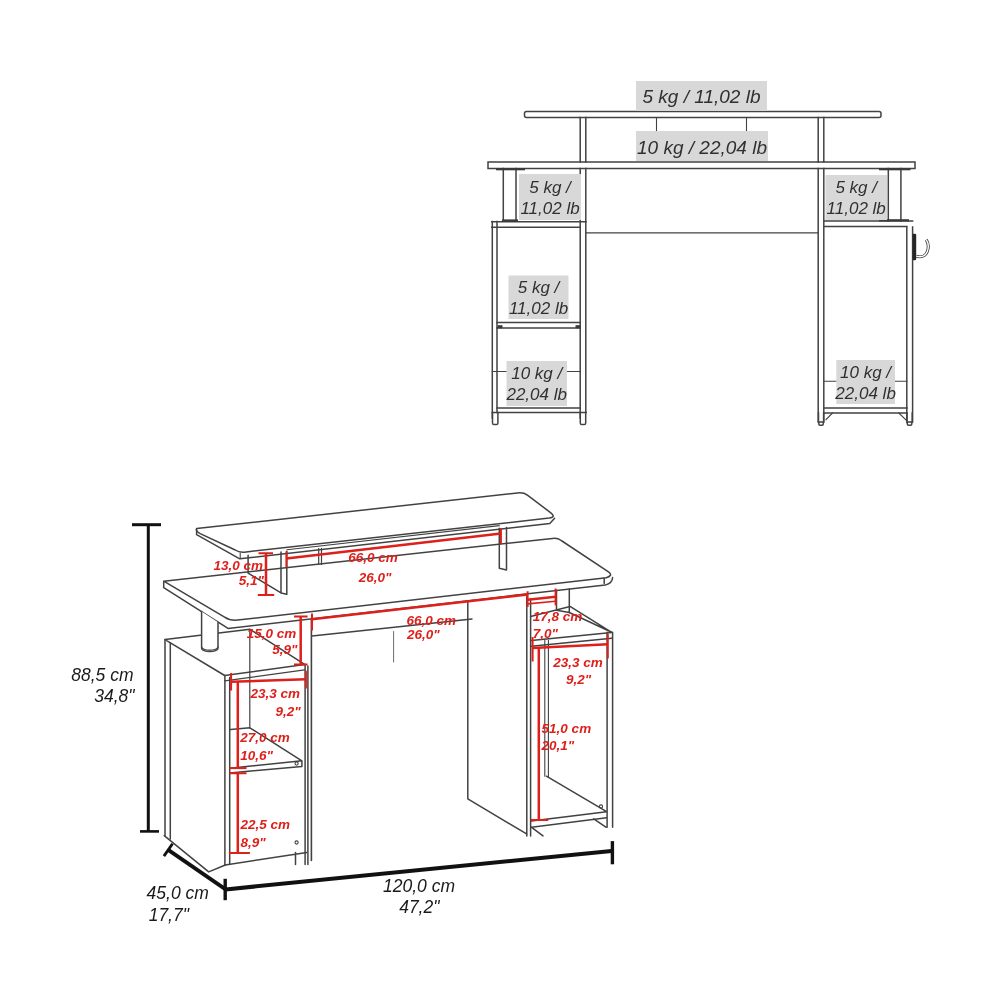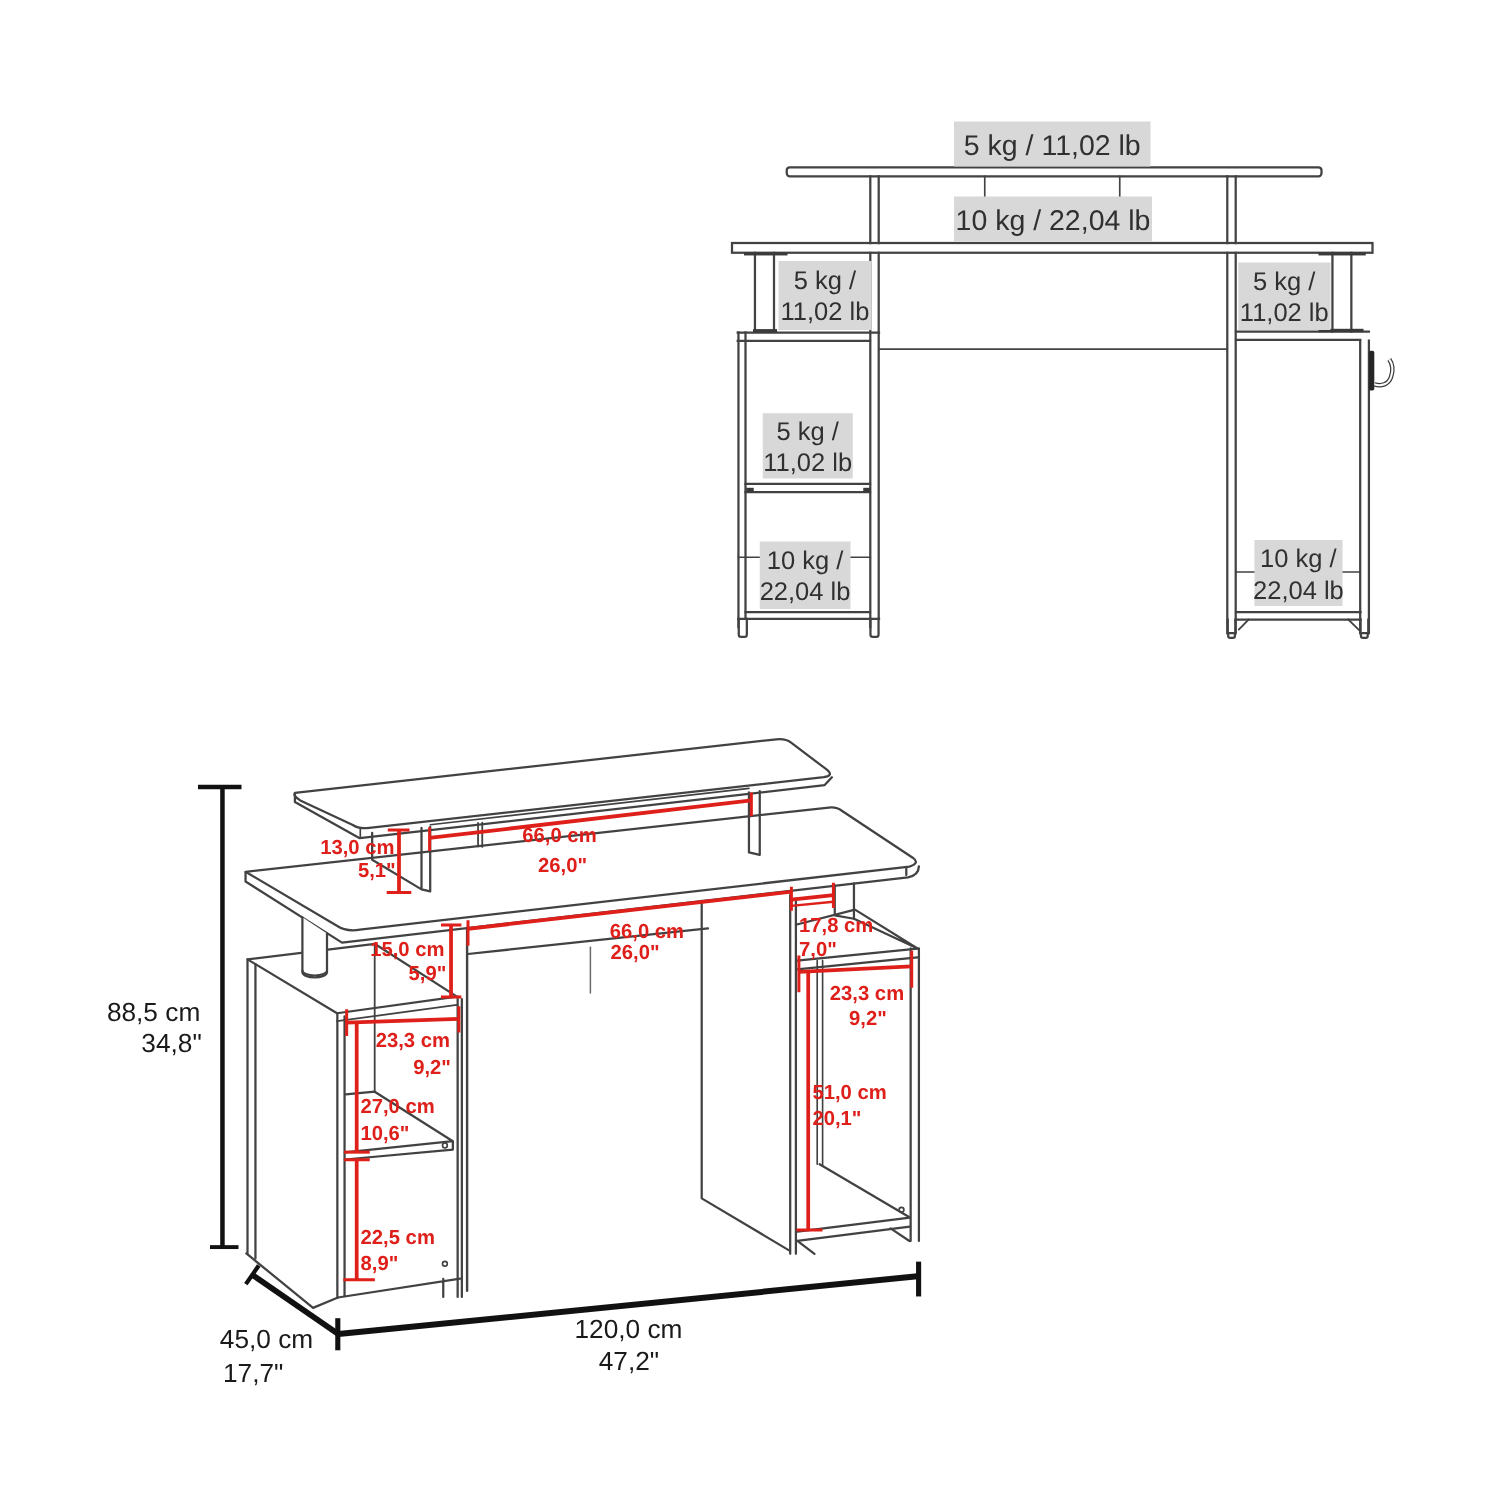--- a/index.html
+++ b/index.html
@@ -1,16 +1,16 @@
 <!DOCTYPE html>
 <html><head>
 <meta charset="utf-8">
 <style>
 html,body{margin:0;padding:0;background:#ffffff;}
-#canvas{width:956px;height:1000px;position:relative;font-family:"Liberation Sans", sans-serif;}
+#canvas{width:956px;height:1000px;position:relative;font-family:"Liberation Sans", sans-serif;font-style:italic;}
 text{font-family:"Liberation Sans", sans-serif;}
 .lbl{fill:#303030;font-size:19px;}
 .lbl2{fill:#303030;font-size:17px;}
 .red{fill:#de1f1a;font-size:13.5px;font-weight:bold;}
 .blk{fill:#1a1a1a;font-size:17.5px;}
 </style>
 </head>
 <body>
 <div id="canvas">
 <svg width="1000" height="1000" viewBox="0 0 1000 1000">

